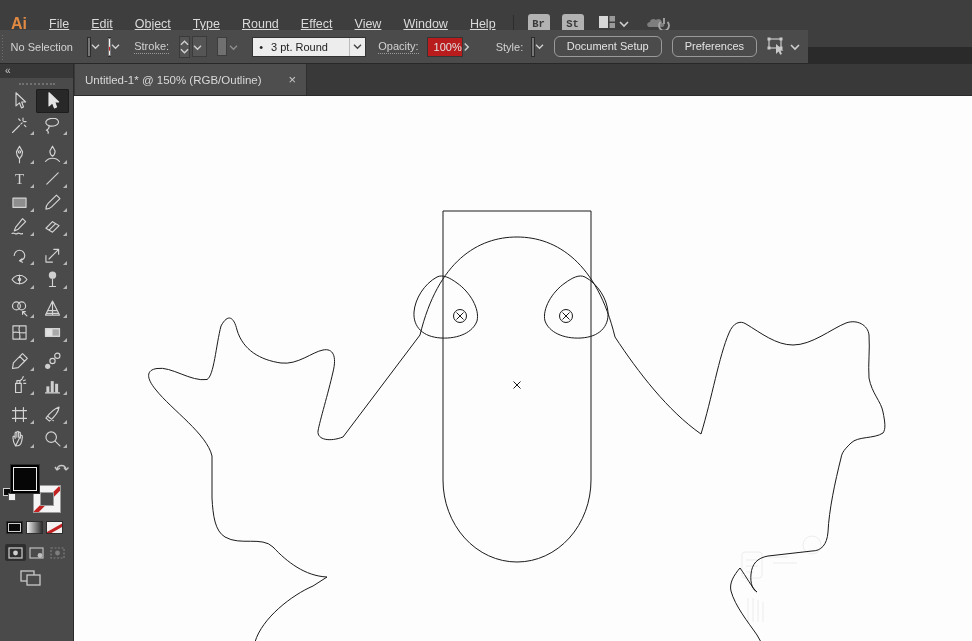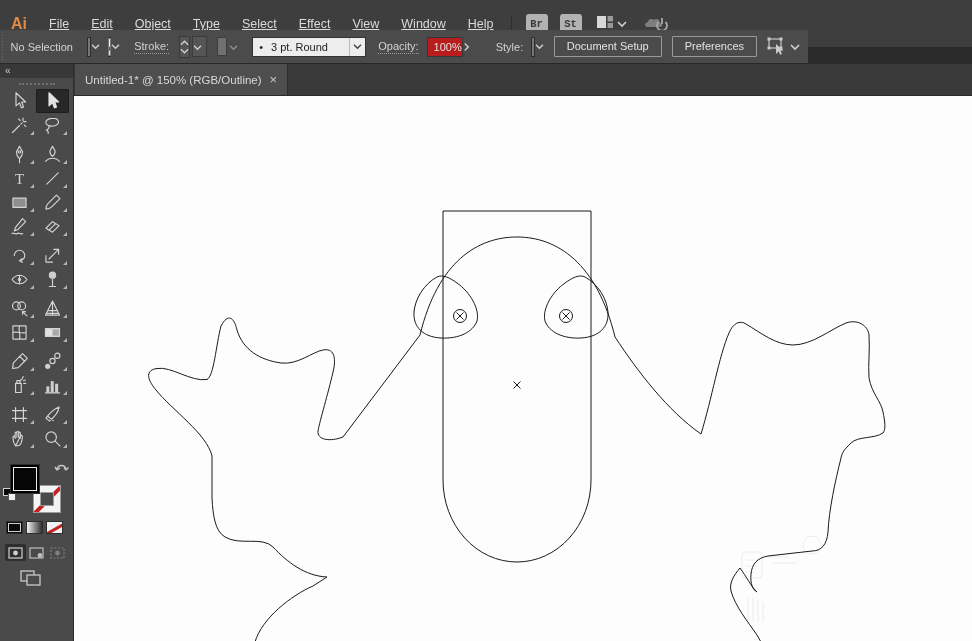--- a/index.html
+++ b/index.html
@@ -59,34 +59,34 @@
   }
   .brush-main { display:flex; align-items:center; width:96px; padding:0 6px; gap:8px; }
   .brush-chevseg { width:16px; height:100%; border-left:1px solid #bbb; display:flex; align-items:center; justify-content:center; }
   .opacity-field {
     width:46px; height:20px; background:#b91c1c; border:1px solid #353535;
     color:#E2E2E2; display:flex; align-items:center; padding-left:6px; margin-left:4px;
   }
   .right-arrow-btn { width:16px; height:20px; display:flex; align-items:center; justify-content:center; }
   .style-sw { width:20px; height:20px; background:#DCDCDC; margin-left:4px; }
   .cb-btn {
-    height:21px; padding:0 12px; margin-left:10px; border-radius:1px;
+    height:21px; padding:0 12px; margin-left:10px; border-radius:6px;
     background:transparent; border:1px solid #9a9a9a; color:#E3E3E3;
     font-size:11px; font-family:"Liberation Sans", sans-serif; line-height:19px; white-space:nowrap;
   }
 
   
   .tabbar {
     position:absolute; top:64px; left:74px; width:898px; height:32px;
     background:#393939; border-bottom:1px solid #2b2b2b;
   }
   .tab {
     position:absolute; left:1px; top:0; height:31px; padding:0 10px;
     background:#4E4E4E; color:#D8D8D8; font-size:11.5px;
-    display:flex; align-items:center; gap:8px; border-right:1px solid #2e2e2e;
+    display:flex; align-items:center; gap:27px; border-right:1px solid #2e2e2e;
   }
   .tab .close { color:#CACACA; font-size:13px; cursor:default; }
 
   
   .toolpanel {
     position:absolute; top:64px; left:0; width:74px; height:577px;
     background:#4A4A4A; border-right:1px solid #2b2b2b;
   }
   .collapse-bar { height:14px; background:#383838; color:#C8C8C8; font-size:10px; line-height:13px; padding-left:5px; }
   .panel-grip { width:36px; margin:5px auto 4px auto; border-top:2px dotted #707070; }
@@ -135,21 +135,21 @@
 
 <div id="app">
 
   <div class="menubar">
     <div class="ai-logo">Ai</div>
     <nav id="menu-items">
         <span class="mi">File</span>
         <span class="mi">Edit</span>
         <span class="mi">Object</span>
         <span class="mi">Type</span>
-        <span class="mi">Select</span>
+        <span class="mi">Round</span>
         <span class="mi">Effect</span>
         <span class="mi">View</span>
         <span class="mi">Window</span>
         <span class="mi">Help</span>
       </nav>
     <div class="mb-sep"></div>
     <button class="qb">Br</button>
     <button class="qb">St</button>
     <div class="iconbtn">
       <span>

